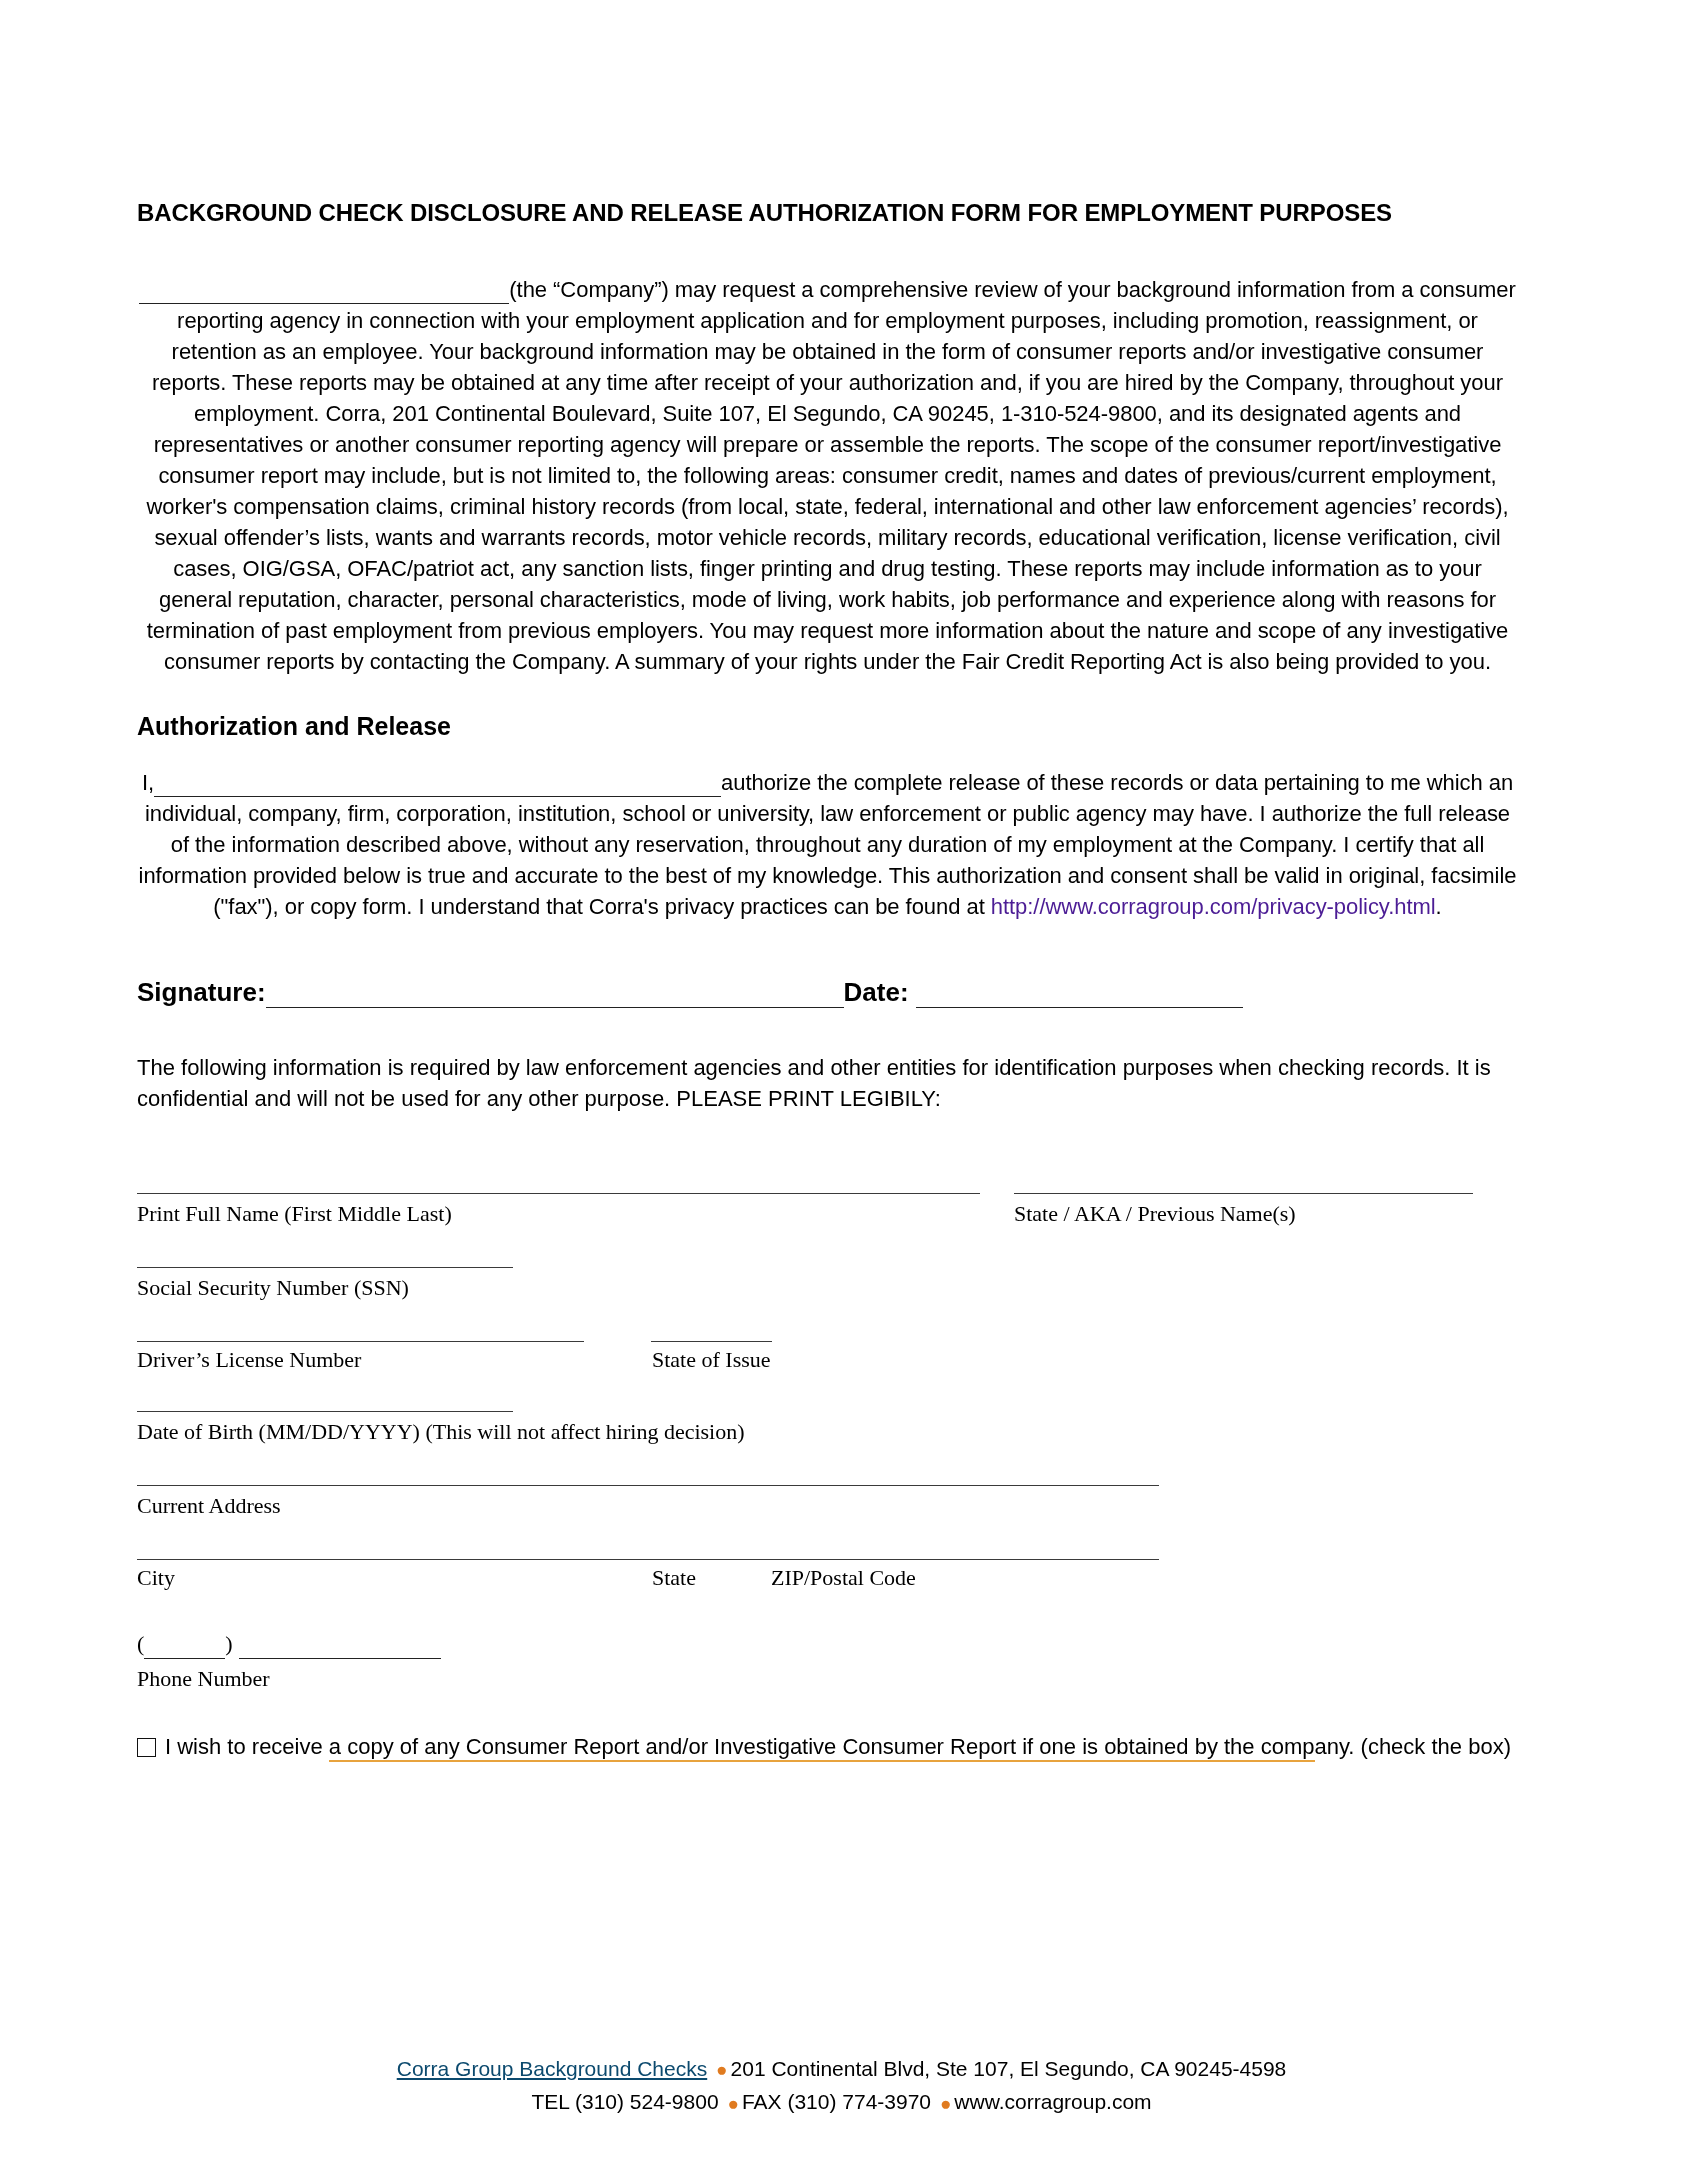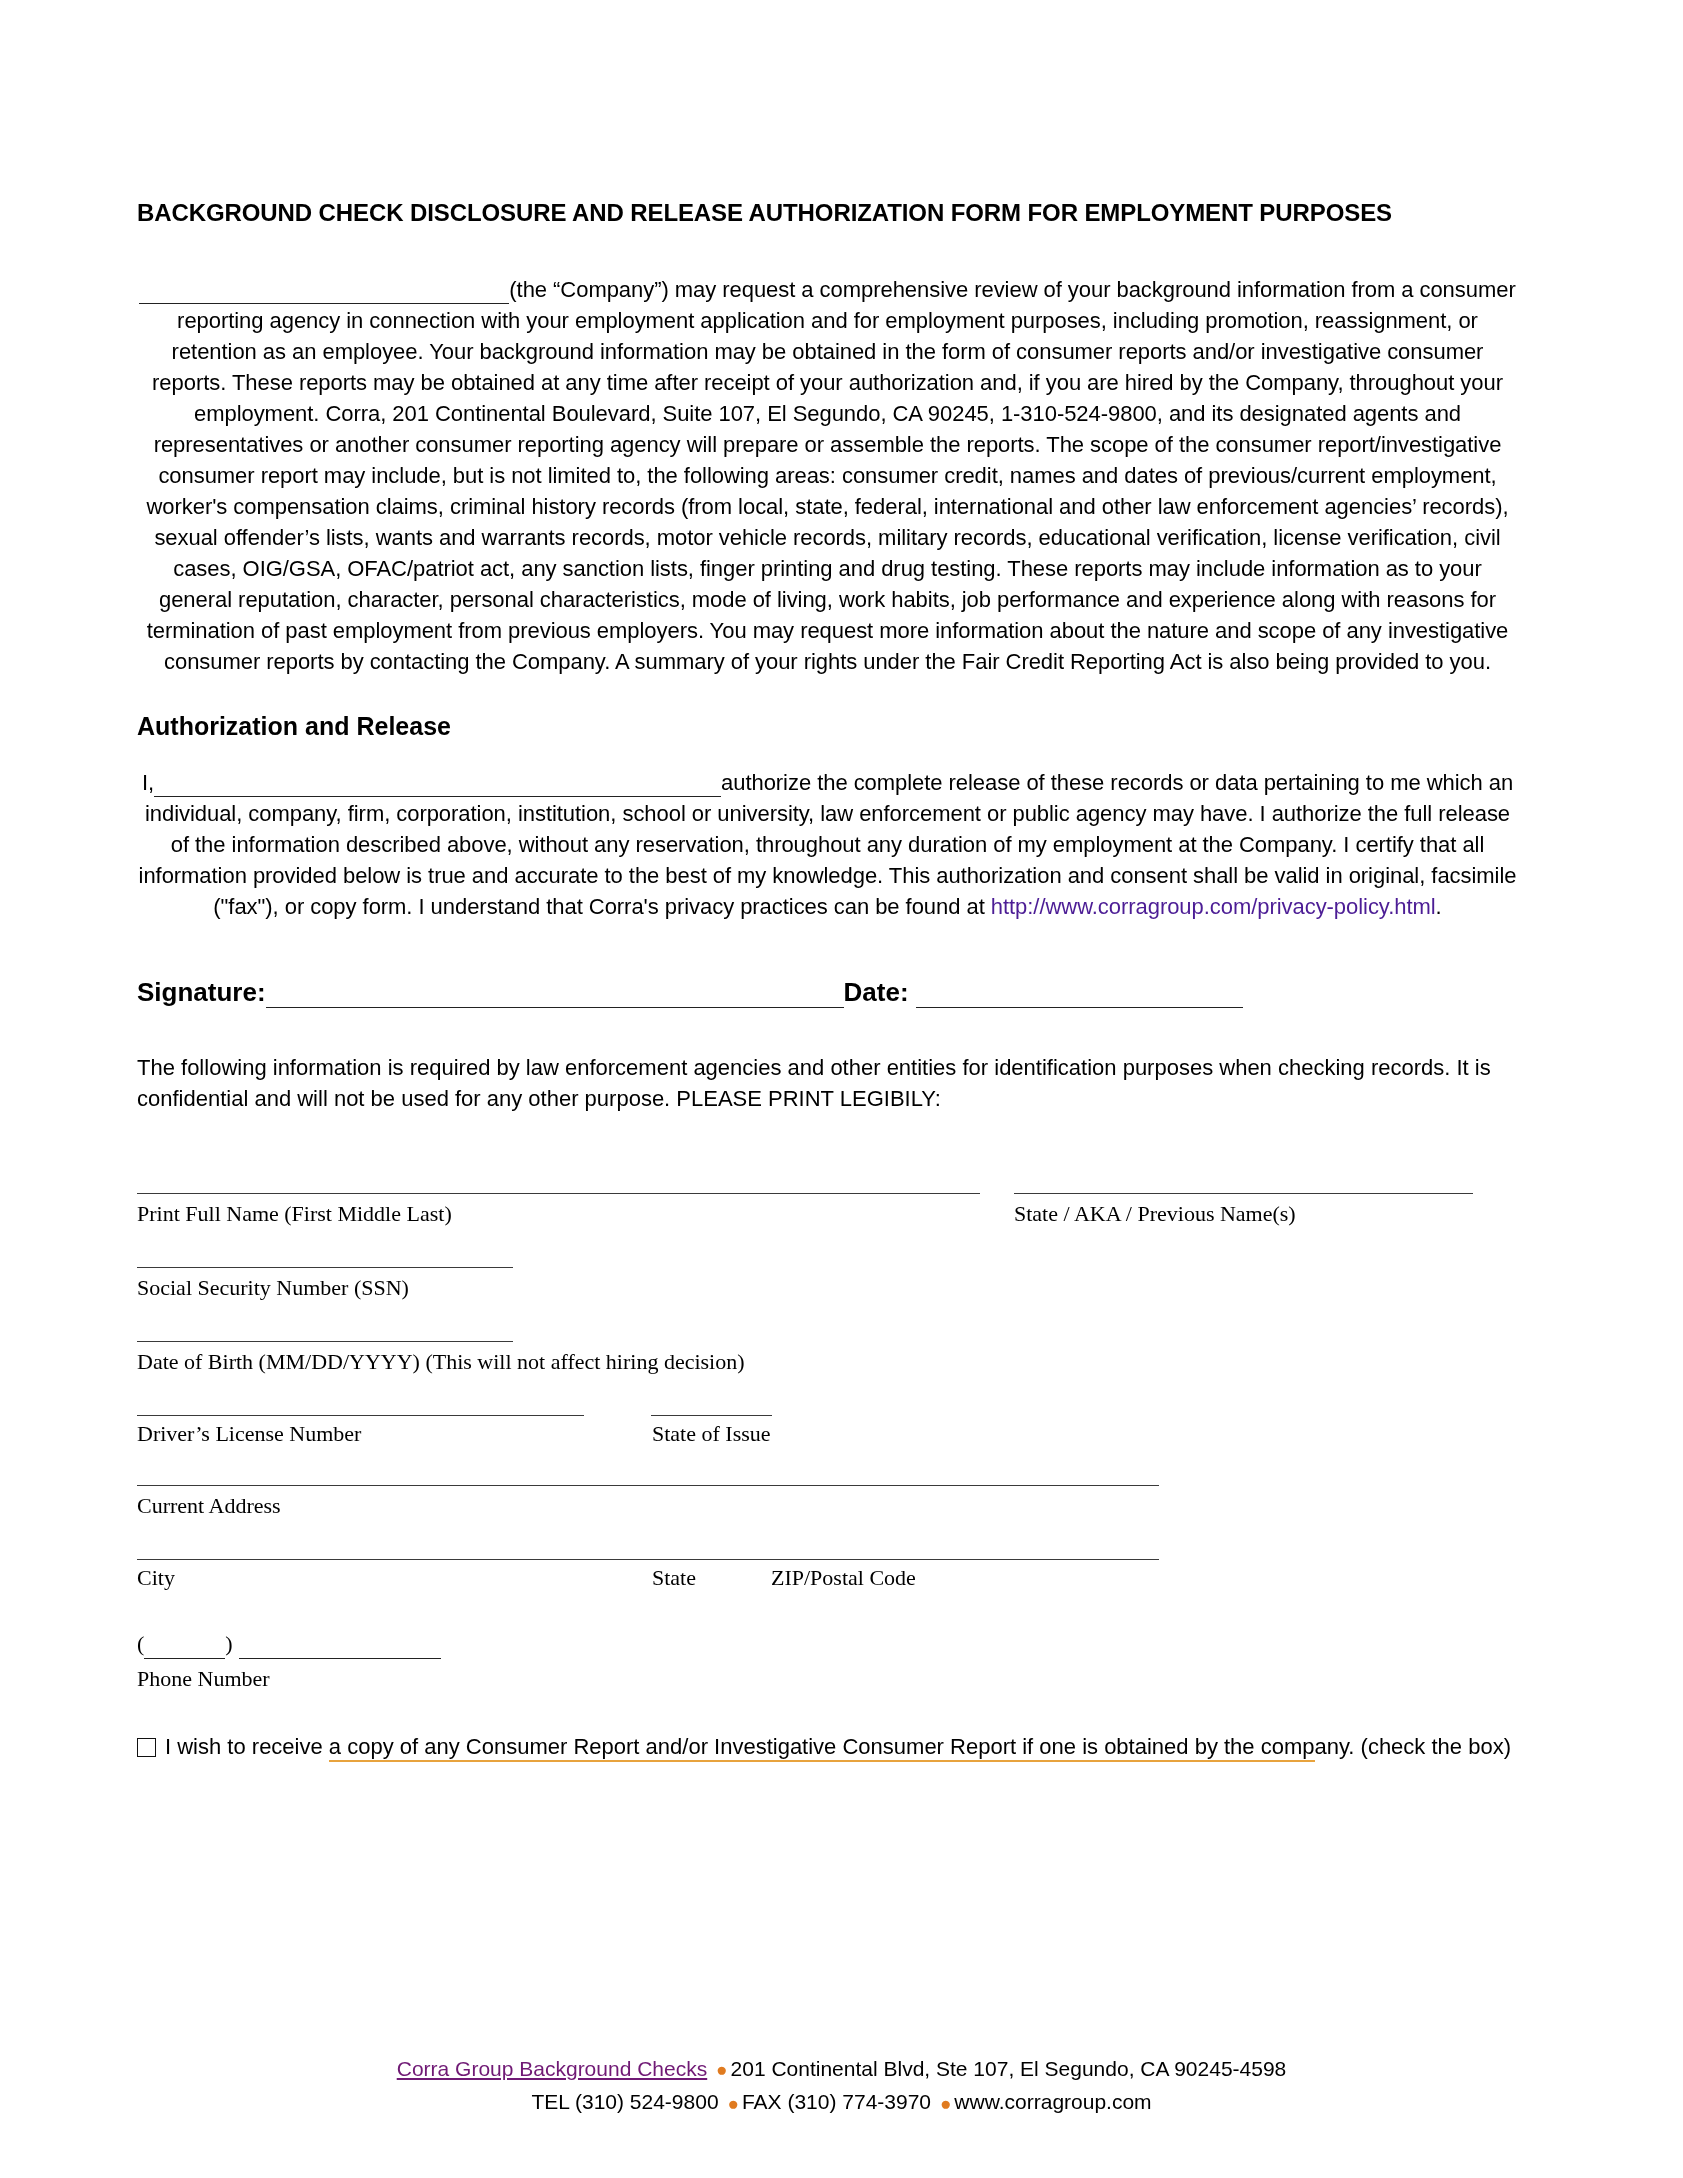--- a/index.html
+++ b/index.html
@@ -176,21 +176,21 @@
     position: absolute;
     left: 0;
     right: 0;
     top: 2053px;
     text-align: center;
     font-size: 21px;
     line-height: 32px;
   }
   .footer-line { white-space: nowrap; }
   .footer-link {
-    color: #701a75;
+    color: #0c4a6e;
     text-decoration: underline;
     margin-top: 22px;
   }
   .dot-sep {
     color: #e07b20;
     font-size: 19px;
     padding: 0 3px;
     vertical-align: middle;
   }
 </style>
@@ -228,38 +228,38 @@
           </div>
         </div>
       </div>
 
       <div class="field-row">
         <div class="rule w-ssn"></div>
         <div class="flabel">Social Security Number (SSN)</div>
       </div>
 
       <div class="field-row">
-        <div class="rule w-dob"></div>
-        <div class="flabel">Date of Birth (MM/DD/YYYY) (This will not affect hiring decision)</div>
-      </div>
-
-      <div class="field-row">
         <div class="two-col">
           <div style="width:447px;">
             <div class="rule w-dl"></div>
           </div>
           <div style="width:67px;"></div>
           <div style="width:121px;">
             <div class="rule w-state"></div>
           </div>
         </div>
         <div class="inline-labels">
           <div style="width:515px;">Driver’s License Number</div>
           <div>State of Issue</div>
         </div>
+      </div>
+
+      <div class="field-row">
+        <div class="rule w-dob"></div>
+        <div class="flabel">Date of Birth (MM/DD/YYYY) (This will not affect hiring decision)</div>
       </div>
 
       <div class="field-row">
         <div class="rule w-addr"></div>
         <div class="flabel">Current Address</div>
       </div>
 
       <div class="field-row">
         <div class="rule w-city"></div>
         <div class="inline-labels">

